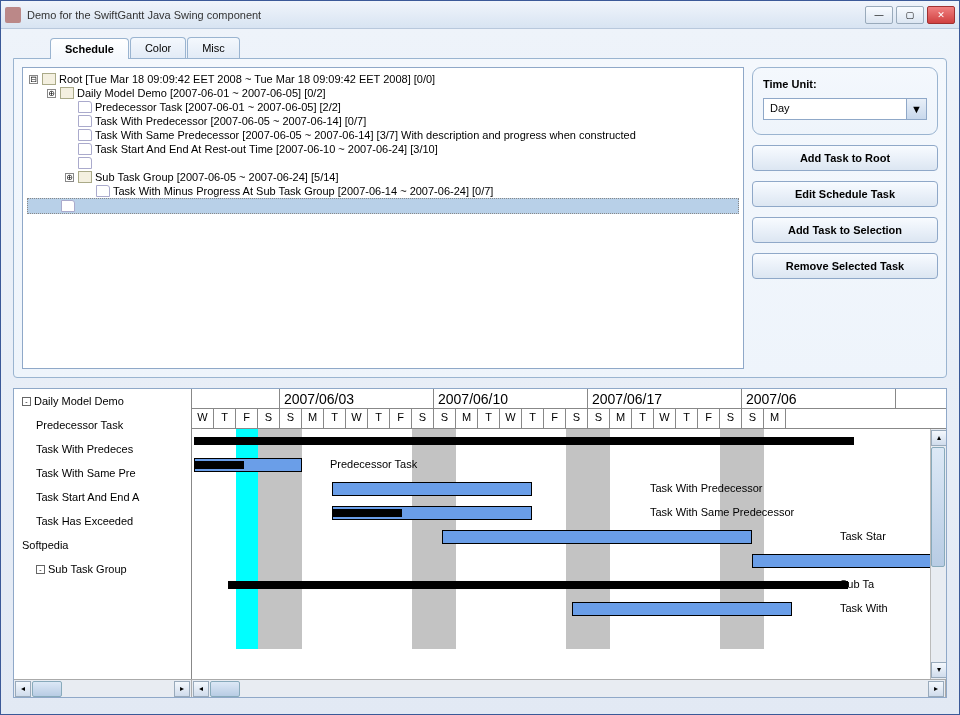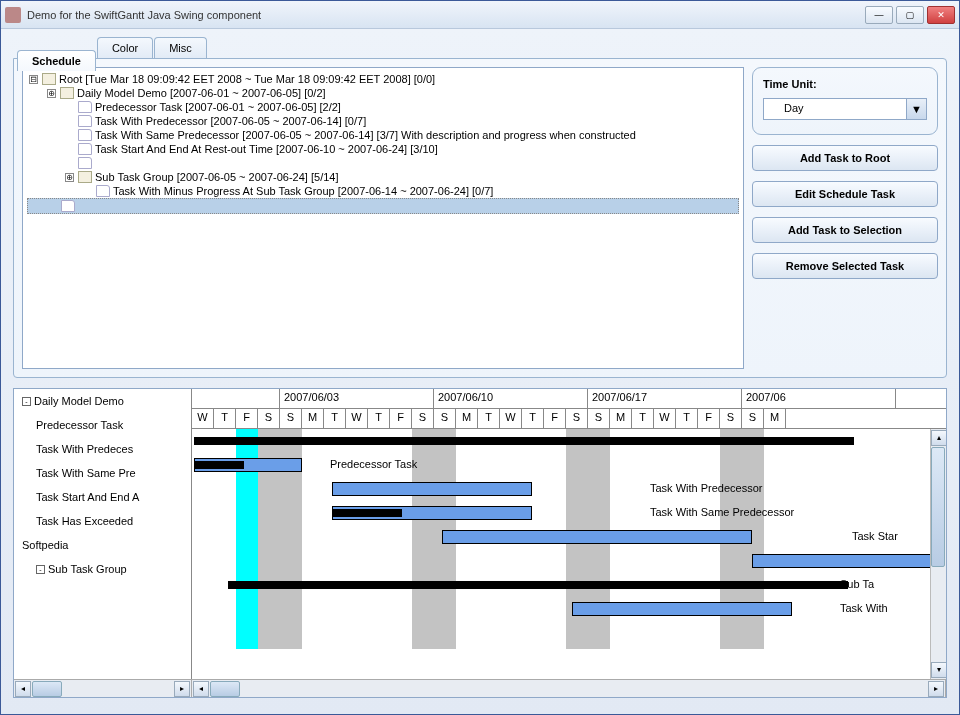--- a/index.html
+++ b/index.html
@@ -7,48 +7,48 @@
 .window { border: 1px solid #3b5998; width: 960px; height: 715px; background: linear-gradient(#e8edf5, #d8e2f0); }
 .titlebar { height: 28px; background: linear-gradient(#f0f4fb, #d8e4f2); display: flex; align-items: center; padding: 0 4px; border-bottom: 1px solid #b8c8dc; }
 .titlebar .icon { width: 16px; height: 16px; margin-right: 6px; background: #b88; border-radius: 2px; }
 .titlebar .title { flex: 1; color: #333; }
 .winbtns { display: flex; gap: 3px; }
 .winbtn { width: 28px; height: 18px; border: 1px solid #9ab; background: linear-gradient(#f8fbff, #dce6f2); border-radius: 2px; display: flex; align-items: center; justify-content: center; font-size: 9px; cursor: pointer; }
 .winbtn.close { background: linear-gradient(#f08080, #d04040); color: #fff; border-color: #a03030; }
 .content { padding: 8px 12px; background: linear-gradient(#eef3fa, #e2e9f4); height: calc(100% - 28px); }
 .tabs { display: flex; gap: 1px; margin-left: 4px; }
 .tab { padding: 4px 14px; background: linear-gradient(#f4f8fd, #e2ebf6); border: 1px solid #9ab4d0; border-bottom: none; border-radius: 4px 4px 0 0; cursor: pointer; }
-.tab.active { background: linear-gradient(#fff, #f4f8fd); font-weight: bold; position: relative; top: 13px; }
+.tab.active { background: linear-gradient(#fff, #f4f8fd); font-weight: bold; position: relative; top: 1px; margin-left: 33px; }
 .panel { border: 1px solid #9ab4d0; background: linear-gradient(#f4f8fd, #eef4fb); border-radius: 0 4px 4px 4px; padding: 8px; height: 320px; display: flex; gap: 8px; }
 .tree-panel { flex: 1; background: #fff; border: 1px solid #8fa8c8; overflow: auto; padding: 4px; }
 .tree-row { white-space: nowrap; padding: 1px 2px; display: flex; align-items: center; }
 .tree-row.selected { background: #b8d0e8; border: 1px dotted #888; }
 .tree-indent { display: inline-block; }
 .tree-icon { display: inline-block; width: 14px; height: 12px; margin-right: 3px; vertical-align: middle; }
 .folder-icon { background: #f4f0e0; border: 1px solid #aa8; }
 .doc-icon { background: #fff; border: 1px solid #aac; border-radius: 0 3px 0 0; }
 .expand { display: inline-block; width: 9px; height: 9px; border: 1px solid #888; text-align: center; line-height: 7px; font-size: 8px; margin-right: 4px; cursor: pointer; background: #fff; }
 .side-panel { width: 186px; display: flex; flex-direction: column; gap: 10px; }
 .time-group { border: 1px solid #9ab4d0; border-radius: 9px; padding: 10px 10px 14px 10px; background: linear-gradient(#f4f8fd, #eef4fb); }
 .time-group .lbl { font-weight: bold; margin-bottom: 8px; }
 .combo { display: flex; border: 1px solid #8fa8c8; background: #fff; height: 22px; }
-.combo .val { flex: 1; padding: 3px 20px; }
+.combo .val { flex: 1; padding: 3px 6px; }
 .combo .arrow { width: 20px; background: linear-gradient(#e8eff8, #c8d8ec); border-left: 1px solid #8fa8c8; display: flex; align-items: center; justify-content: center; }
 .btn { height: 26px; border: 1px solid #8fa8c8; background: linear-gradient(#f8fbff, #dce6f2); border-radius: 4px; font-weight: bold; cursor: pointer; }
 .gantt-wrap { margin-top: 10px; border: 1px solid #8fa8c8; background: #fff; height: 310px; display: flex; flex-direction: column; }
 .gantt-main { flex: 1; display: flex; overflow: hidden; }
 .gantt-left { width: 178px; border-right: 1px solid #888; display: flex; flex-direction: column; }
 .gantt-logo { height: 40px; border-bottom: 1px solid #888; font-size: 19px; font-weight: bold; font-style: italic; font-family: Georgia, serif; padding: 8px 6px; color: #444; }
 .gantt-tasks { flex: 1; }
 .gt-row { height: 24px; display: flex; align-items: center; padding-left: 4px; white-space: nowrap; overflow: hidden; }
 .gt-expand { width: 9px; height: 9px; border: 1px solid #666; font-size: 7px; line-height: 7px; text-align: center; margin-right: 3px; background: #fff; cursor: pointer; }
 .gantt-right { flex: 1; position: relative; overflow: hidden; }
 .gr-header { height: 40px; border-bottom: 1px solid #888; display: flex; flex-direction: column; }
 .gr-dates { height: 20px; display: flex; border-bottom: 1px solid #888; }
-.gr-date { border-right: 1px solid #888; padding: 2px 4px; font-size: 11px; }
+.gr-date { border-right: 1px solid #888; padding: 2px 4px; font-size: 14px; }
 .gr-days { height: 20px; display: flex; }
 .gr-day { width: 22px; border-right: 1px solid #888; text-align: center; padding-top: 2px; font-size: 11px; }
 .gr-body { position: relative; height: 220px; }
 .gr-col { position: absolute; top: 0; bottom: 0; width: 22px; }
 .gr-col.weekend { background: #888; opacity: 0.5; }
 .gr-col.today { background: #0ff; }
 .gr-bar { position: absolute; height: 14px; background: #6a9ee8; border: 1px solid #000; }
 .gr-bar.black { background: #000; height: 8px; }
 .gr-bar.summary { background: #000; height: 8px; }
 .gr-label { position: absolute; font-size: 11px; white-space: nowrap; }
@@ -275,21 +275,21 @@
               <div class="gr-bar " style="left: 140px; top: 53px; width: 200px;"></div>
               <div class="gr-bar " style="left: 140px; top: 77px; width: 200px;"></div>
               <div class="gr-bar black" style="left: 140px; top: 80px; width: 70px;"></div>
               <div class="gr-bar " style="left: 250px; top: 101px; width: 310px;"></div>
               <div class="gr-bar " style="left: 560px; top: 125px; width: 180px;"></div>
               <div class="gr-bar summary" style="left: 36px; top: 152px; width: 620px;"></div>
               <div class="gr-bar " style="left: 380px; top: 173px; width: 220px;"></div>
               <div class="gr-label" style="left: 138px; top: 29px;">Predecessor Task</div>
               <div class="gr-label" style="left: 458px; top: 53px;">Task With Predecessor</div>
               <div class="gr-label" style="left: 458px; top: 77px; text-align: right;">Task With Same Predecessor</div>
-              <div class="gr-label" style="left: 648px; top: 101px; margin-left: 12px;">Task Star</div>
+              <div class="gr-label" style="left: 648px; top: 101px;">Task Star</div>
               <div class="gr-label" style="left: 648px; top: 149px;">Sub Ta</div>
               <div class="gr-label" style="left: 648px; top: 173px;">Task With</div>
             </div>
           <div class="gr-vscroll">
             <div class="hs-btn" style="top:1px;left:0">▴</div>
             <div class="hs-thumb" style="left:0;top:18px;width:14px;height:120px"></div>
             <div class="hs-btn" style="bottom:1px;top:auto;left:0">▾</div>
           </div>
         </div>
       </div>

